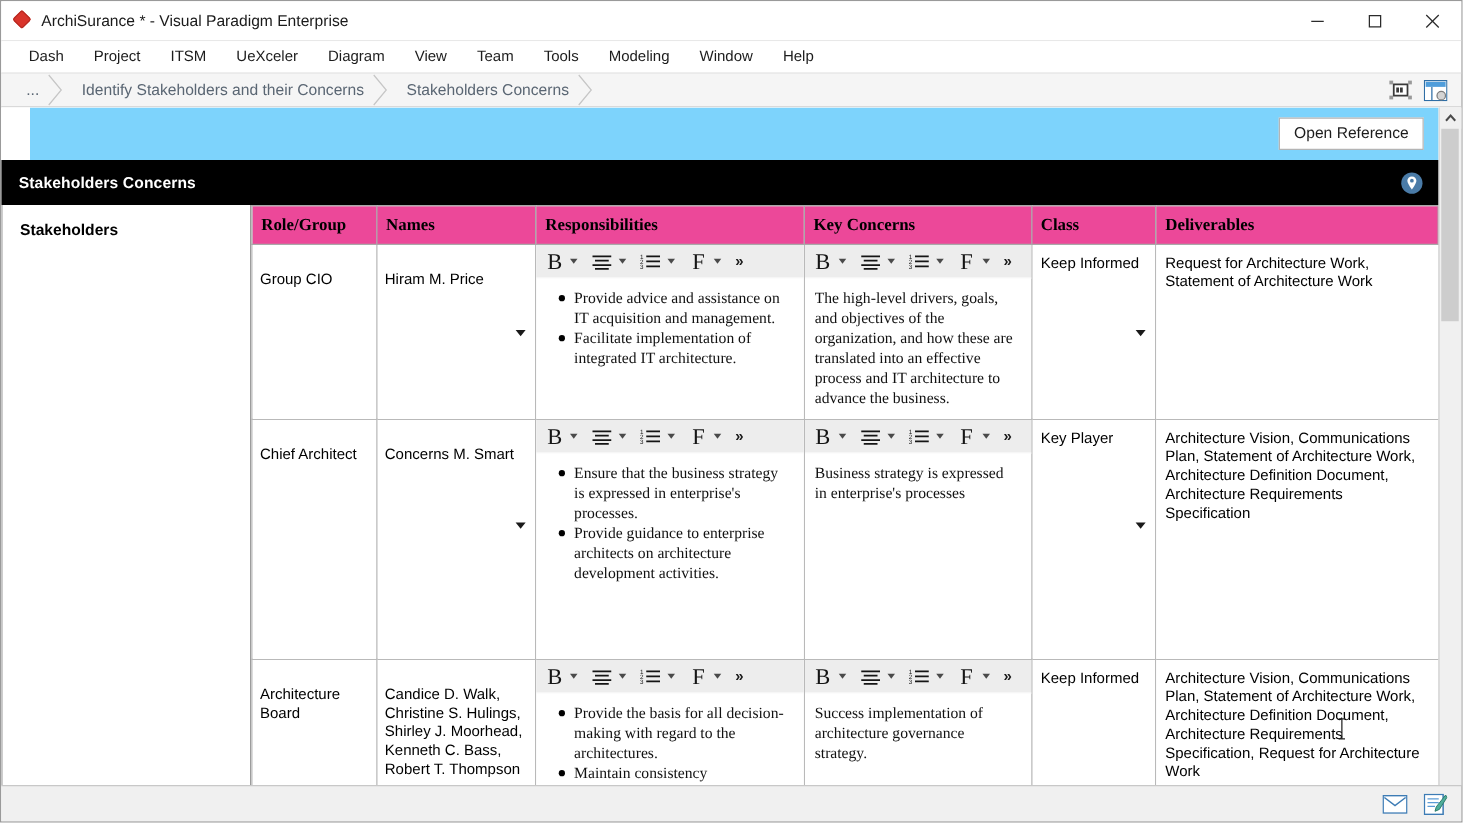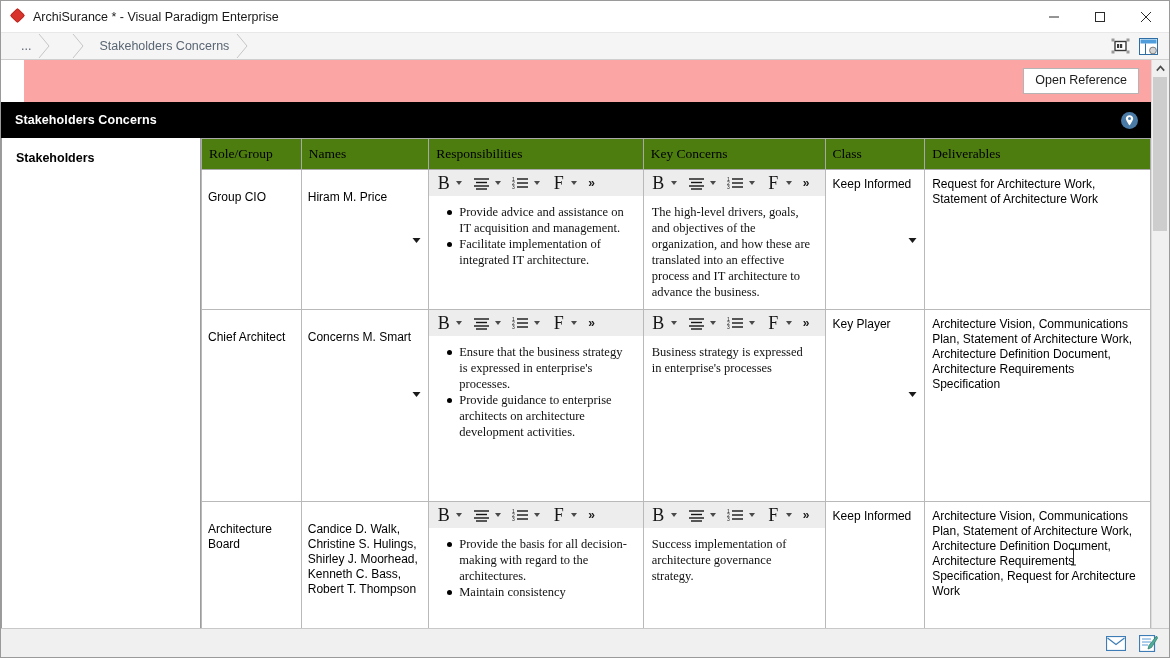--- a/index.html
+++ b/index.html
@@ -147,21 +147,21 @@
     flex: 1 1 auto;
     position: relative;
     overflow: hidden;
     min-width: 0;
     background: #ffffff;
   }
 
   
   .ref-strip {
     height: 42px;
-    background: #fca5a5;
+    background: #7dd3fc;
     border-bottom: 0;
     display: flex;
     align-items: center;
     justify-content: flex-end;
     padding-right: 12px;
     box-sizing: border-box;
     margin-left: 23px;
   }
   .ref-btn {
     font-family: "Liberation Sans", sans-serif;
@@ -213,25 +213,25 @@
     color: #000;
   }
   .tbl {
     flex: 1 1 auto;
     min-width: 0;
     border-collapse: collapse;
     table-layout: fixed;
     background: #ffffff;
   }
   .tbl th {
-    background: #4d7c0f;
+    background: #ec4899;
     border: 1px solid #a9a9a9;
     border-top: 1px solid #a9a9a9;
     font-family: "Liberation Serif", serif;
-    font-weight: normal;
+    font-weight: bold;
     font-size: 13.5px;
     text-align: left;
     padding: 4px 7px 5px 7px;
     color: #000;
     height: 21px;
     vertical-align: middle;
   }
   .tbl td {
     border: 1px solid #b9b9b9;
     vertical-align: top;
@@ -394,31 +394,45 @@
       </div>
       <div class="winbtn">
         <svg width="12" height="12" viewBox="0 0 12 12">
             <line x1="1" y1="1" x2="11" y2="11" stroke="#2b2b2b" stroke-width="1"></line>
             <line x1="11" y1="1" x2="1" y2="11" stroke="#2b2b2b" stroke-width="1"></line>
           </svg>
       </div>
     </div>
   </div>
 
+  <div class="menubar">
+    <div class="menu-item">Dash</div>
+    <div class="menu-item">Project</div>
+    <div class="menu-item">ITSM</div>
+    <div class="menu-item">UeXceler</div>
+    <div class="menu-item">Diagram</div>
+    <div class="menu-item">View</div>
+    <div class="menu-item">Team</div>
+    <div class="menu-item">Tools</div>
+    <div class="menu-item">Modeling</div>
+    <div class="menu-item">Window</div>
+    <div class="menu-item">Help</div>
+  </div>
 
   <div class="crumbbar">
     <div class="crumb">
       <span>...</span>
       <span class="arrow">
         <svg width="14" height="26" viewBox="0 0 14 26">
             <path d="M2 1 L12 13 L2 25" fill="none" stroke="#c6c6c6" stroke-width="1"></path>
           </svg>
       </span>
     </div>
     <div class="crumb">
+      <span>Identify Stakeholders and their Concerns</span>
       <span class="arrow">
         <svg width="14" height="26" viewBox="0 0 14 26">
             <path d="M2 1 L12 13 L2 25" fill="none" stroke="#c6c6c6" stroke-width="1"></path>
           </svg>
       </span>
     </div>
     <div class="crumb">
       <span>Stakeholders Concerns</span>
       <span class="arrow">
         <svg width="14" height="26" viewBox="0 0 14 26">

